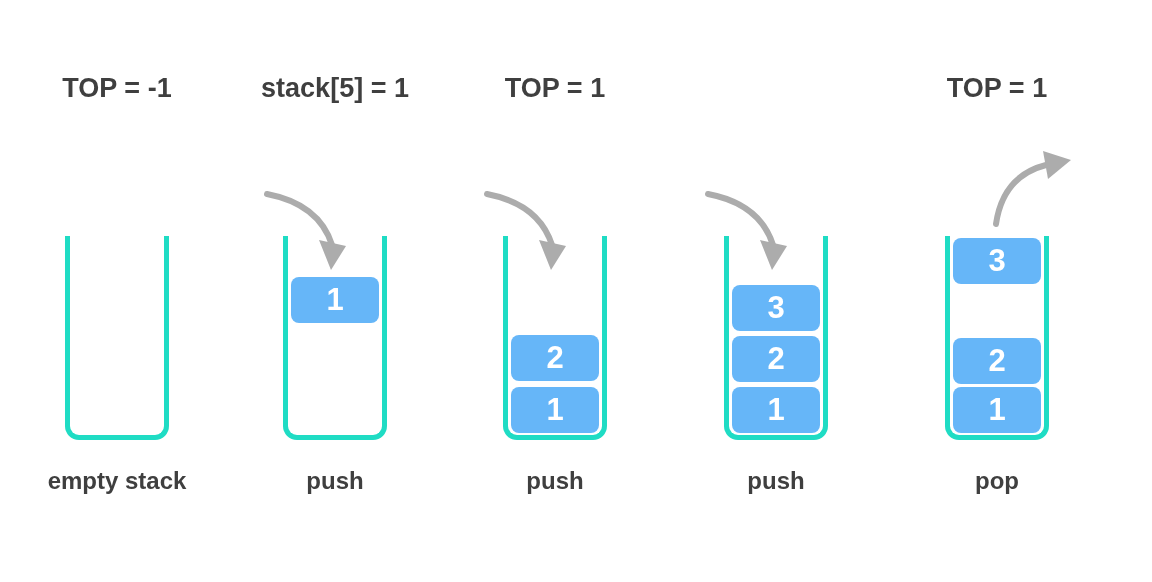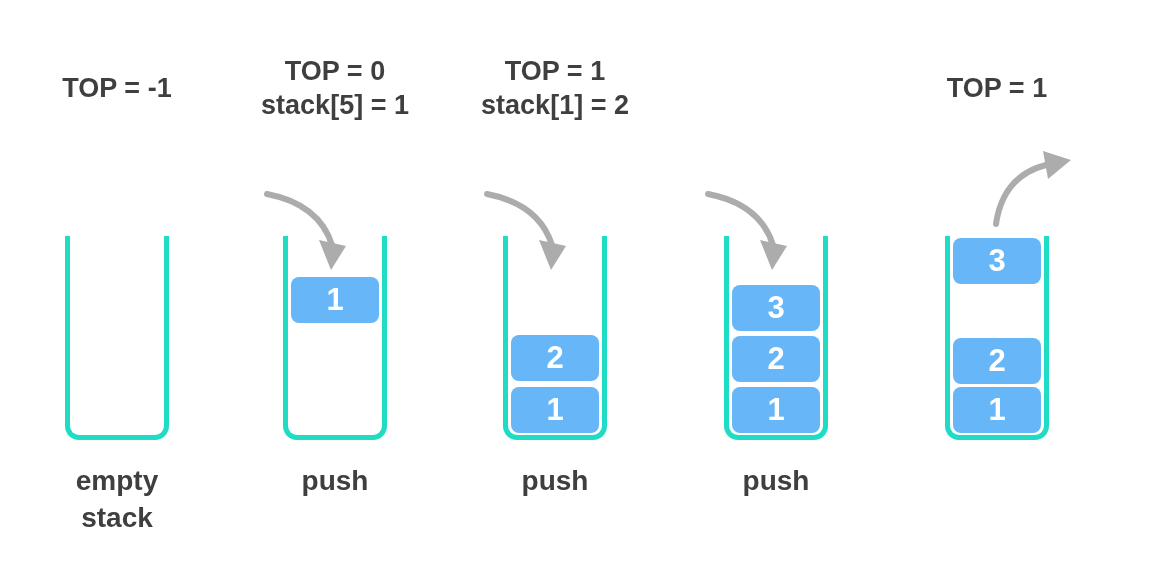--- a/index.html
+++ b/index.html
@@ -86,58 +86,56 @@
   .arrow-push { top: 185px; left: 42px; width: 85px; height: 88px; }
   .arrow-pop  { top: 148px; left: 108px; width: 85px; height: 80px; }
 
   .label {
     position: absolute;
     top: 462px;
     left: 0;
     width: 230px;
     color: var(--text-dark, #3f3f3f);
     font-weight: bold;
-    font-size: 28px;
+    font-size: 24px;
     line-height: 37px;
     text-align: center;
   }
   .stage-1 .label { left: 40px; width: 150px; }
 </style>
 </head>
 <body>
 
 <div class="canvas">
 
   <section class="stage stage-1">
     <div class="header">
       <div>TOP = -1</div>
     </div>
     <div class="bucket"></div>
     <div class="label">empty stack</div>
   </section>
 
   <section class="stage stage-2">
     <div class="header">
-      <div>TOP = 0</div>
       <div>stack[5] = 1</div>
     </div>
     <svg class="arrow arrow-push" viewBox="0 0 85 88" aria-hidden="true">
       <path d="M5 9 Q57 19 70 60" fill="none" stroke="currentColor" stroke-width="6" stroke-linecap="round"></path>
       <polygon points="57,55 84,61 69,85" fill="currentColor"></polygon>
     </svg>
     <div class="bucket">
       <div class="block block-0">1</div>
     </div>
     <div class="label">push</div>
   </section>
 
   <section class="stage stage-3">
     <div class="header">
       <div>TOP = 1</div>
-      <div>stack[1] = 2</div>
     </div>
     <svg class="arrow arrow-push" viewBox="0 0 85 88" aria-hidden="true">
       <path d="M5 9 Q57 19 70 60" fill="none" stroke="currentColor" stroke-width="6" stroke-linecap="round"></path>
       <polygon points="57,55 84,61 69,85" fill="currentColor"></polygon>
     </svg>
     <div class="bucket">
       <div class="block block-0">2</div>
       <div class="block block-1">1</div>
     </div>
     <div class="label">push</div>
@@ -162,15 +160,16 @@
     </div>
     <svg class="arrow arrow-pop" viewBox="0 0 85 80" aria-hidden="true">
       <path d="M6 76 Q13 28 56 17" fill="none" stroke="currentColor" stroke-width="6" stroke-linecap="round"></path>
       <polygon points="53,3 81,12 58,31" fill="currentColor"></polygon>
     </svg>
     <div class="bucket">
       <div class="block block-0">3</div>
       <div class="block block-1">2</div>
       <div class="block block-2">1</div>
     </div>
+    <div class="label">pop</div>
   </section>
 
 </div>
 
 </body></html>

